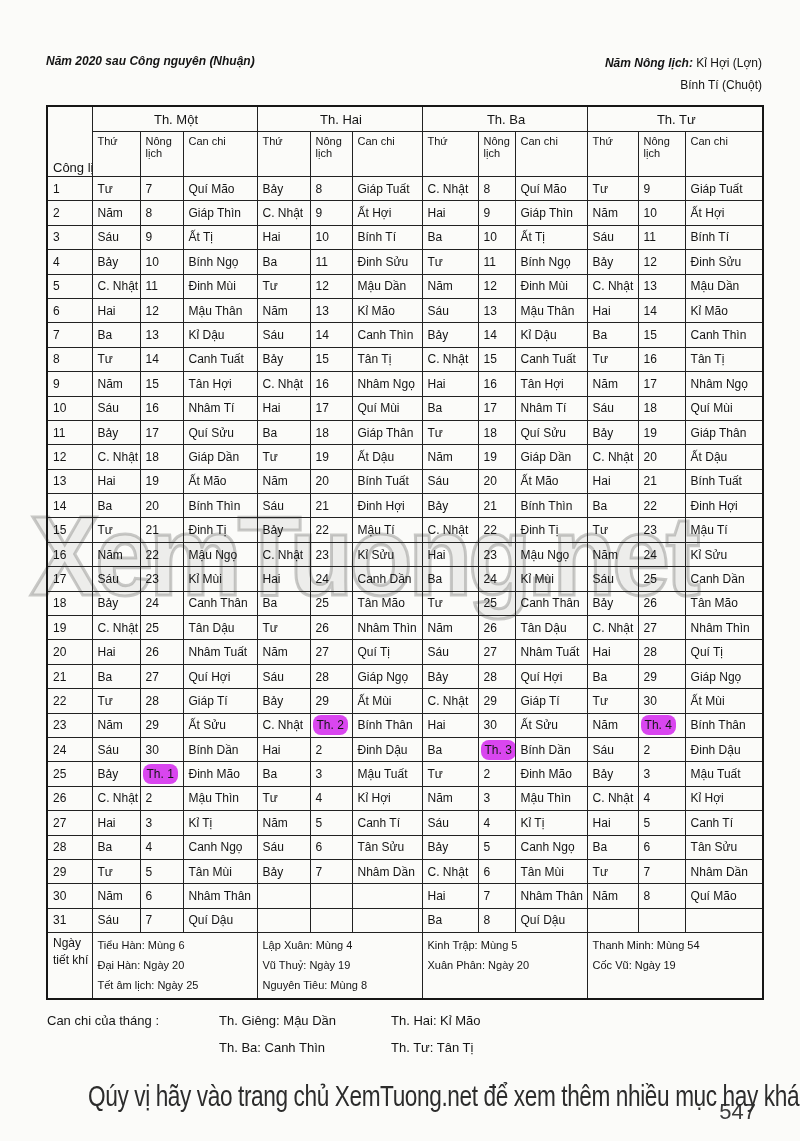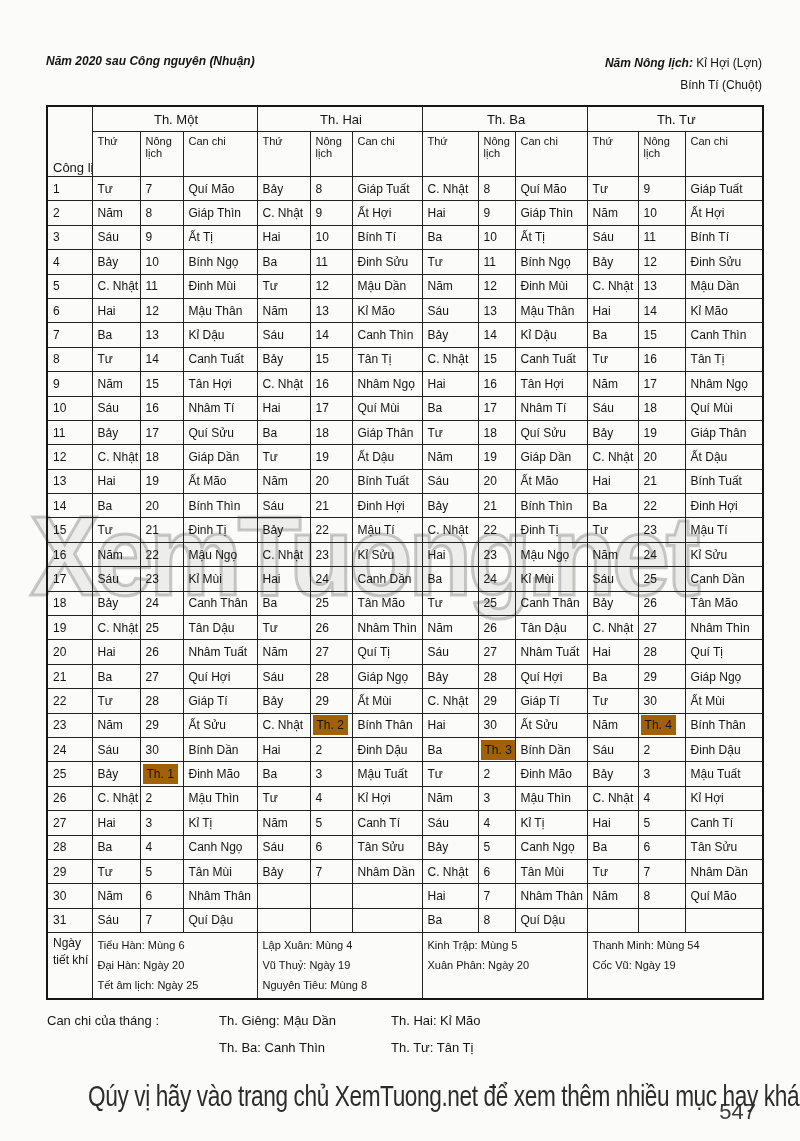--- a/index.html
+++ b/index.html
@@ -38,22 +38,22 @@
     border:1px solid #222;
     font-size:12px; font-weight:normal; text-align:left;
     padding:1px 2px 1px 5px;
     overflow:hidden; white-space:nowrap;
   }
   tr.group-row th { text-align:center; height:22px; font-size:13px; white-space:nowrap; }
   tr.sub-row th { vertical-align:top; height:40px; font-size:11px; padding-top:3px; white-space:normal; }
   th.corner { vertical-align:bottom; font-size:13px; padding-bottom:4px; white-space:normal; }
   tbody.days td { height:21.4px; line-height:20px; }
   .shaded {
-    background:#a16207; display:inline-block;
-    padding:0 4px; margin-left:-3px;
+    background:#d946ef; display:inline-block;
+    padding:0 4px; margin-left:-3px;border-radius:8px;
   }
   tr.tietkhi-row td { vertical-align:top; height:62px; white-space:normal; padding-top:2px; }
   .tk-line { font-size:11px; line-height:20px; white-space:nowrap; }
   td.tk-label { font-size:13px; line-height:17px; }
 
   .canchi { display:flex; margin:7px 0 0 47px; font-size:13px; line-height:27px; position:relative; z-index:1; }
   .canchi-label { width:172px; }
   .canchi-c1 { display:inline-block; width:172px; }
   .canchi-c2 { display:inline-block; }
 

